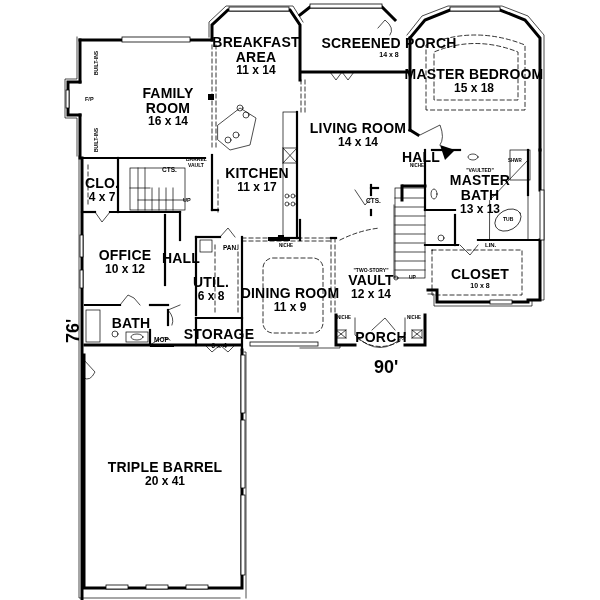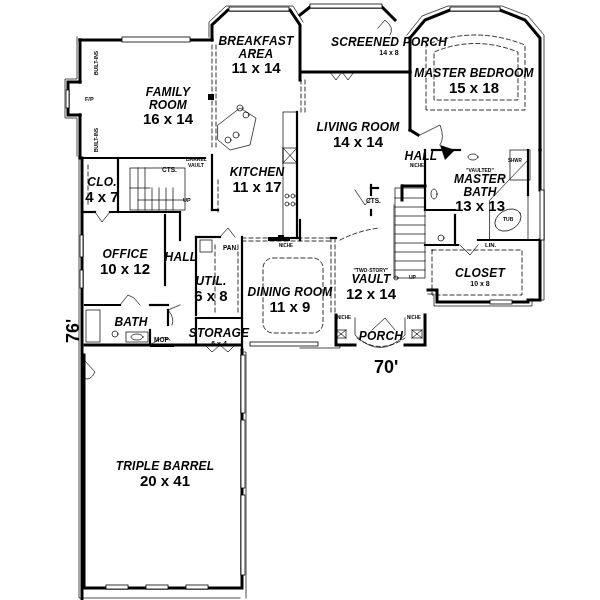--- a/index.html
+++ b/index.html
@@ -1,20 +1,20 @@
 <!DOCTYPE html>
 <html><head>
 <meta charset="utf-8">
 <style>
   html, body { margin: 0; padding: 0; background: #ffffff; }
   body { width: 600px; height: 600px; position: relative; overflow: hidden; font-family: "Liberation Sans", sans-serif; }
   #plan { position: absolute; left: 0; top: 0; width: 600px; height: 600px; }
   .lbl { position: absolute; text-align: center; color: #000; font-weight: bold; line-height: 1.05; white-space: nowrap; transform: translate(-50%, 0); }
-  .lbl .name { display: block; font-size: 12px; letter-spacing: 0.2px; font-style: italic; }
-  .lbl .dim { display: block; font-size: 15px; }
+  .lbl .name { display: block; font-size: 14px; letter-spacing: 0.2px; }
+  .lbl .dim { display: block; font-size: 12px; }
   .lbl .dim.small { font-size: 7px; }
   .lbl .tag { display: block; font-size: 5px; font-weight: bold; }
   .tiny { position: absolute; font-size: 5.5px; font-weight: bold; color: #000; white-space: nowrap; }
   .vert { position: absolute; font-size: 5px; font-weight: bold; transform: rotate(-90deg); transform-origin: left top; white-space: nowrap; }
   .overall { position: absolute; font-size: 18px; font-weight: bold; color: #000; }
   .overall.v { transform: rotate(-90deg); transform-origin: left top; }
 </style>
 </head>
 <body>
 
@@ -345,14 +345,14 @@
 <span class="tiny" style="left:279px; top:243px; font-size:4.5px;">NICHE</span>
 <span class="tiny" style="left:410px; top:163px; font-size:4.5px;">NICHE</span>
 <span class="tiny" style="left:337px; top:315px; font-size:4.5px;">NICHE</span>
 <span class="tiny" style="left:407px; top:315px; font-size:4.5px;">NICHE</span>
 <span class="tiny" style="left:366px; top:197px; font-size:6.5px;">CTS.</span>
 <span class="tiny" style="left:409px; top:274px; font-size:5px;">UP</span>
 <span class="tiny" style="left:508px; top:158px; font-size:4.5px;">SHWR</span>
 <span class="tiny" style="left:503px; top:216px; font-size:5px;">TUB</span>
 <span class="tiny" style="left:485px; top:242px; font-size:6px;">LIN.</span>
 
-<span class="overall" style="left:374px; top:357px;">70'</span>
+<span class="overall" style="left:374px; top:357px;">90'</span>
 <span class="overall v" style="left:63px; top:343px;">76'</span>
 
 </body></html>

